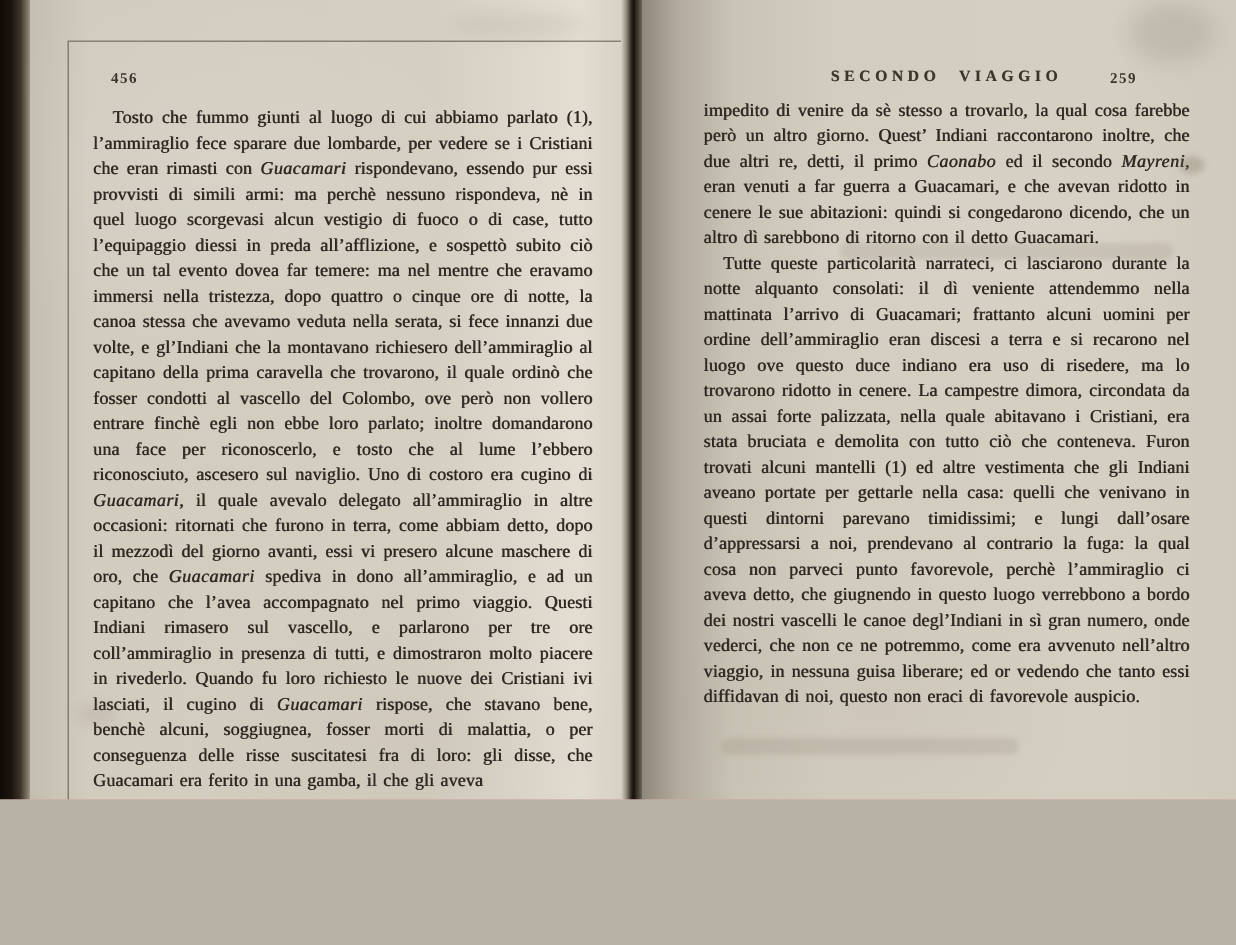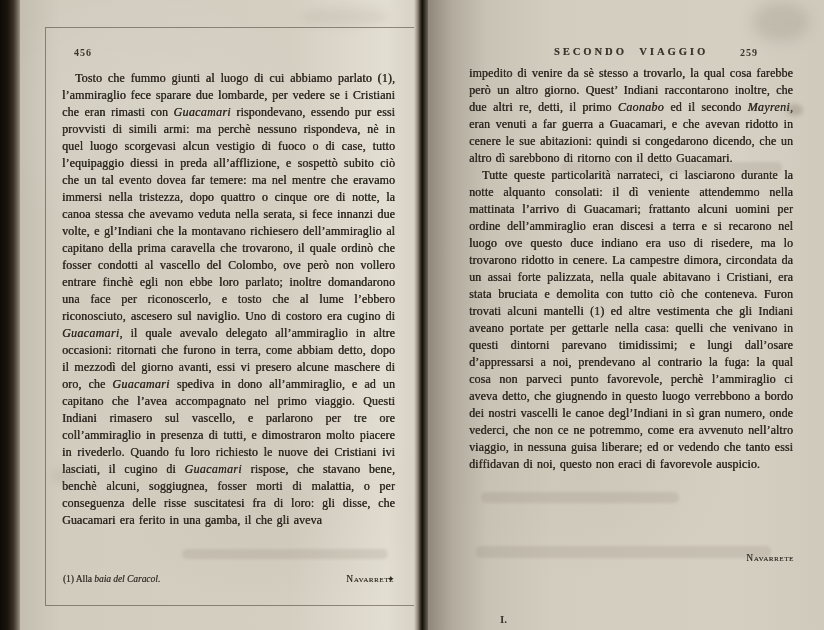--- a/index.html
+++ b/index.html
@@ -1,17 +1,17 @@
 <!DOCTYPE html>
 <html><head>
 <meta charset="utf-8">
 <style>
   html,body{margin:0;padding:0;background:#b8b2a5;}
   .stage{
-    position:relative;width:824px;height:630px;overflow:hidden;
+    position:relative;width:824px;height:533px;overflow:hidden;
     background:#fca5a5;
     font-family:"Liberation Serif", serif;
   }
   
   .edge-left{
     position:absolute;left:0;top:0;width:22px;height:630px;
     background:linear-gradient(90deg,#0e0b07 0%,#1b150e 35%,#3e3529 62%,#7b7164 82%,#aaa192 94%,#c6c0b2 100%);
   }
   .page{position:absolute;top:0;height:630px;}
   .page-left{

